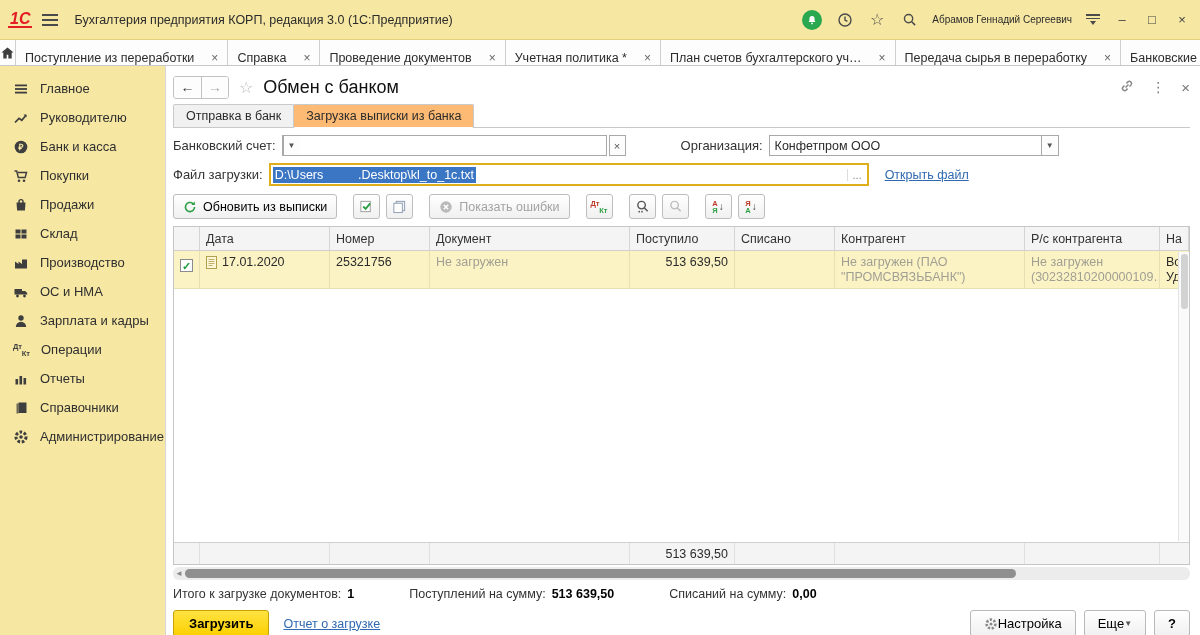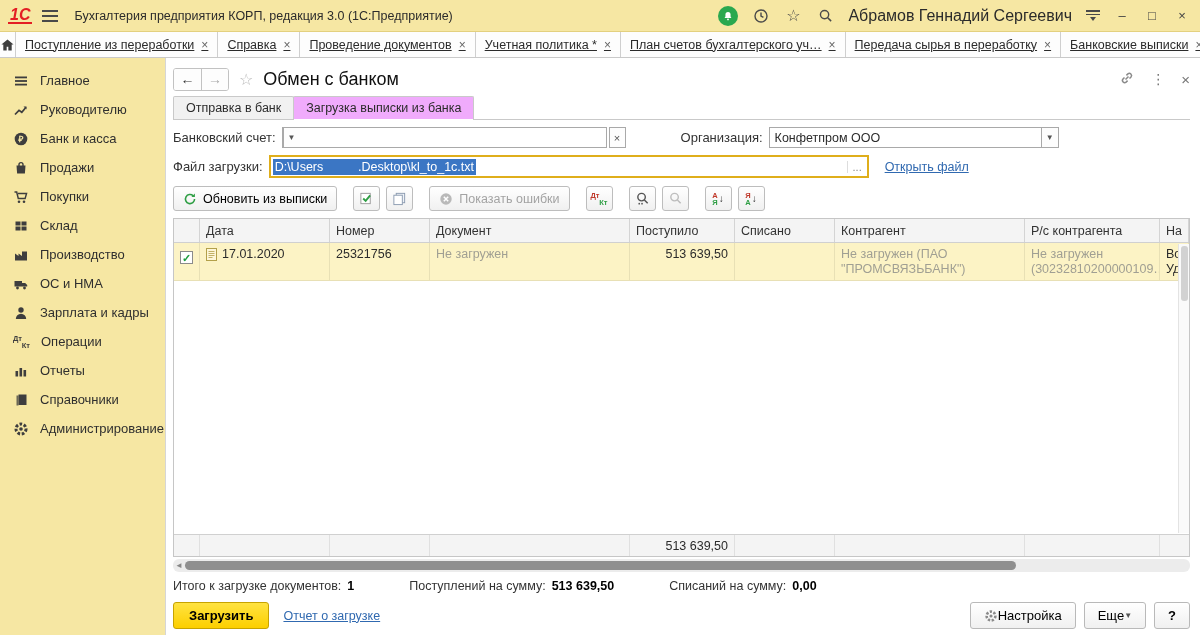--- a/index.html
+++ b/index.html
@@ -1,37 +1,37 @@
 <!DOCTYPE html>
 <html><head>
 <meta charset="utf-8">
 <style>
   * { box-sizing: border-box; margin: 0; padding: 0; }
   html,body { width:1200px; height:635px; overflow:hidden; }
   body { font-family:"Liberation Sans", sans-serif; font-size:13px; color:#2b2b2b; background:#fff; }
 
   
-  .topbar { height:32px; background:#f6e7a3; display:flex; align-items:center; padding:0 10px 0 8px; gap:10px; border-bottom:1px solid #e3d07f; }
+  .topbar { height:40px; background:#f6e7a3; display:flex; align-items:center; padding:0 10px 0 8px; gap:10px; border-bottom:1px solid #e3d07f; }
   .logo { color:#e31e24; font-weight:bold; font-style:italic; font-size:16px; border-bottom:2px solid #e31e24; line-height:15px; padding:0 2px; }
   .hamb { display:flex; flex-direction:column; gap:3px; width:16px; cursor:pointer; }
   .hamb i { height:2px; background:#4a4a4a; display:block; }
   .win-title { font-size:12.5px; color:#2b2b2b; margin-left:6px; }
   .topbar .right { margin-left:auto; display:flex; align-items:center; gap:14px; }
   .tb-ico { width:18px; height:18px; display:flex; align-items:center; justify-content:center; color:#4a4a4a; cursor:pointer; }
   .bell-circle { width:20px; height:20px; border-radius:50%; background:#2aa84f; display:flex; align-items:center; justify-content:center; }
-  .user { font-size:16px; color:#2b2b2b; }
+  .user { font-size:10px; color:#2b2b2b; }
   .winbtn { font-size:13px; color:#444; width:16px; text-align:center; cursor:pointer; }
   .svc { display:flex; flex-direction:column; align-items:center; gap:2px; cursor:pointer; }
   .svc i { width:14px; height:1.6px; background:#4a4a4a; display:block; }
   .svc em { width:0; height:0; border-left:3.5px solid transparent; border-right:3.5px solid transparent; border-top:4px solid #4a4a4a; }
 
   
   .tabbar { height:26px; background:#fdfdfd; border-bottom:1px solid #c9c9c9; display:flex; align-items:stretch; }
   .home-tab { width:30px; display:flex; align-items:center; justify-content:center; border-right:1px solid #cfcfcf; cursor:pointer; }
-  .tab { display:flex; align-items:center; gap:7px; padding:0 9px; border-right:1px solid #cfcfcf; font-size:12.5px; white-space:nowrap; cursor:pointer; position:relative;text-decoration:underline; }
+  .tab { display:flex; align-items:flex-end; gap:17px; padding:0 9px; border-right:1px solid #cfcfcf; font-size:12.5px; white-space:nowrap; cursor:pointer; position:relative; }
   .tab .x { color:#666; font-size:12px; cursor:pointer; }
 
   
   .main { display:flex; height:581px; }
   .sidebar { width:165px; background:#f6e7a3; padding-top:8px; flex-shrink:0; }
   .side-item { height:29px; display:flex; align-items:center; gap:11px; padding-left:13px; font-size:13px; color:#2f2f2f; cursor:pointer; }
   .side-item svg { flex-shrink:0; }
   .dtkt { position:relative; width:17px; height:16px; font-size:7.5px; font-weight:bold; font-style:normal; }
   .dtkt b { position:absolute; left:0; top:0; }
   .dtkt i { position:absolute; right:0; bottom:0; font-style:normal; }
@@ -51,21 +51,21 @@
   .star { color:#b9b9b9; font-size:16px; cursor:pointer; }
   .page-title { font-size:18px; color:#111; }
   .page-head .right { margin-left:auto; display:flex; align-items:center; gap:16px; color:#777; }
   .dots { font-size:14px; cursor:pointer; }
   .pclose { font-size:15px; cursor:pointer; }
 
   
   .inner-tabs { display:flex; border-bottom:1px solid #c9c9c9; margin-top:2px; }
   .itab { padding:4px 12px 4px; font-size:12.5px; border:1px solid #c9c9c9; border-bottom:none; background:#f1f1f1; cursor:pointer; border-radius:2px 2px 0 0; }
   .itab + .itab { margin-left:-1px; }
-  .itab.active { background:#f0abfc; position:relative; }
+  .itab.active { background:#fdba74; position:relative; }
   .itab.active::after { content:""; position:absolute; left:0; right:0; bottom:-1px; height:1px; background:#fff; }
 
   
   .frow { display:flex; align-items:center; margin-top:7px; }
   .flabel { font-size:13px; color:#333; margin-right:6px; white-space:nowrap; }
   .field { border:1px solid #a9a9a9; height:21px; display:flex; align-items:center; background:#fff; cursor:text; }
   .field .val { padding:0 5px; font-size:12.5px; white-space:nowrap; overflow:hidden; }
   .fbtn { width:17px; height:100%; border-left:1px solid #a9a9a9; display:flex; align-items:center; justify-content:center; color:#555; background:#fdfdfd; cursor:pointer; flex-shrink:0; }
   .fbtn.caret { font-size:8px; }
   .fbtn.clear { font-size:11px; border:1px solid #a9a9a9; margin-left:2px; height:21px; }
@@ -229,32 +229,32 @@
     </div>
     <div class="side-item">
       <svg width="16" height="16" viewBox="0 0 16 16">
           <circle cx="8" cy="8" r="6.3" fill="#3e3e3e"></circle>
           <text x="8" y="11" font-size="8.5" text-anchor="middle" fill="#f6e7a3" font-weight="bold">₽</text>
         </svg>
       <span>Банк и касса</span>
     </div>
     <div class="side-item">
       <svg width="16" height="16" viewBox="0 0 16 16">
-          <path d="M3.5 5.5h9l-.6 8h-7.8z" fill="#3e3e3e"></path>
-          <path d="M6 6V4.6a2 2 0 0 1 4 0V6" fill="none" stroke="#3e3e3e" stroke-width="1.4"></path>
-        </svg>
-      <span>Продажи</span>
-    </div>
-    <div class="side-item">
-      <svg width="16" height="16" viewBox="0 0 16 16">
           <path d="M1.5 3h2.2l1.6 6.6h6.8l1.4-5H5" fill="none" stroke="#3e3e3e" stroke-width="1.5"></path>
           <circle cx="6" cy="12.8" r="1.3" fill="#3e3e3e"></circle>
           <circle cx="11" cy="12.8" r="1.3" fill="#3e3e3e"></circle>
         </svg>
       <span>Покупки</span>
+    </div>
+    <div class="side-item">
+      <svg width="16" height="16" viewBox="0 0 16 16">
+          <path d="M3.5 5.5h9l-.6 8h-7.8z" fill="#3e3e3e"></path>
+          <path d="M6 6V4.6a2 2 0 0 1 4 0V6" fill="none" stroke="#3e3e3e" stroke-width="1.4"></path>
+        </svg>
+      <span>Продажи</span>
     </div>
     <div class="side-item">
       <svg width="16" height="16" viewBox="0 0 16 16">
           <rect x="2.5" y="3.5" width="5" height="4" fill="#3e3e3e"></rect>
           <rect x="8.5" y="3.5" width="5" height="4" fill="#3e3e3e"></rect>
           <rect x="2.5" y="8.5" width="5" height="4" fill="#3e3e3e"></rect>
           <rect x="8.5" y="8.5" width="5" height="4" fill="#3e3e3e"></rect>
         </svg>
       <span>Склад</span>
     </div>

